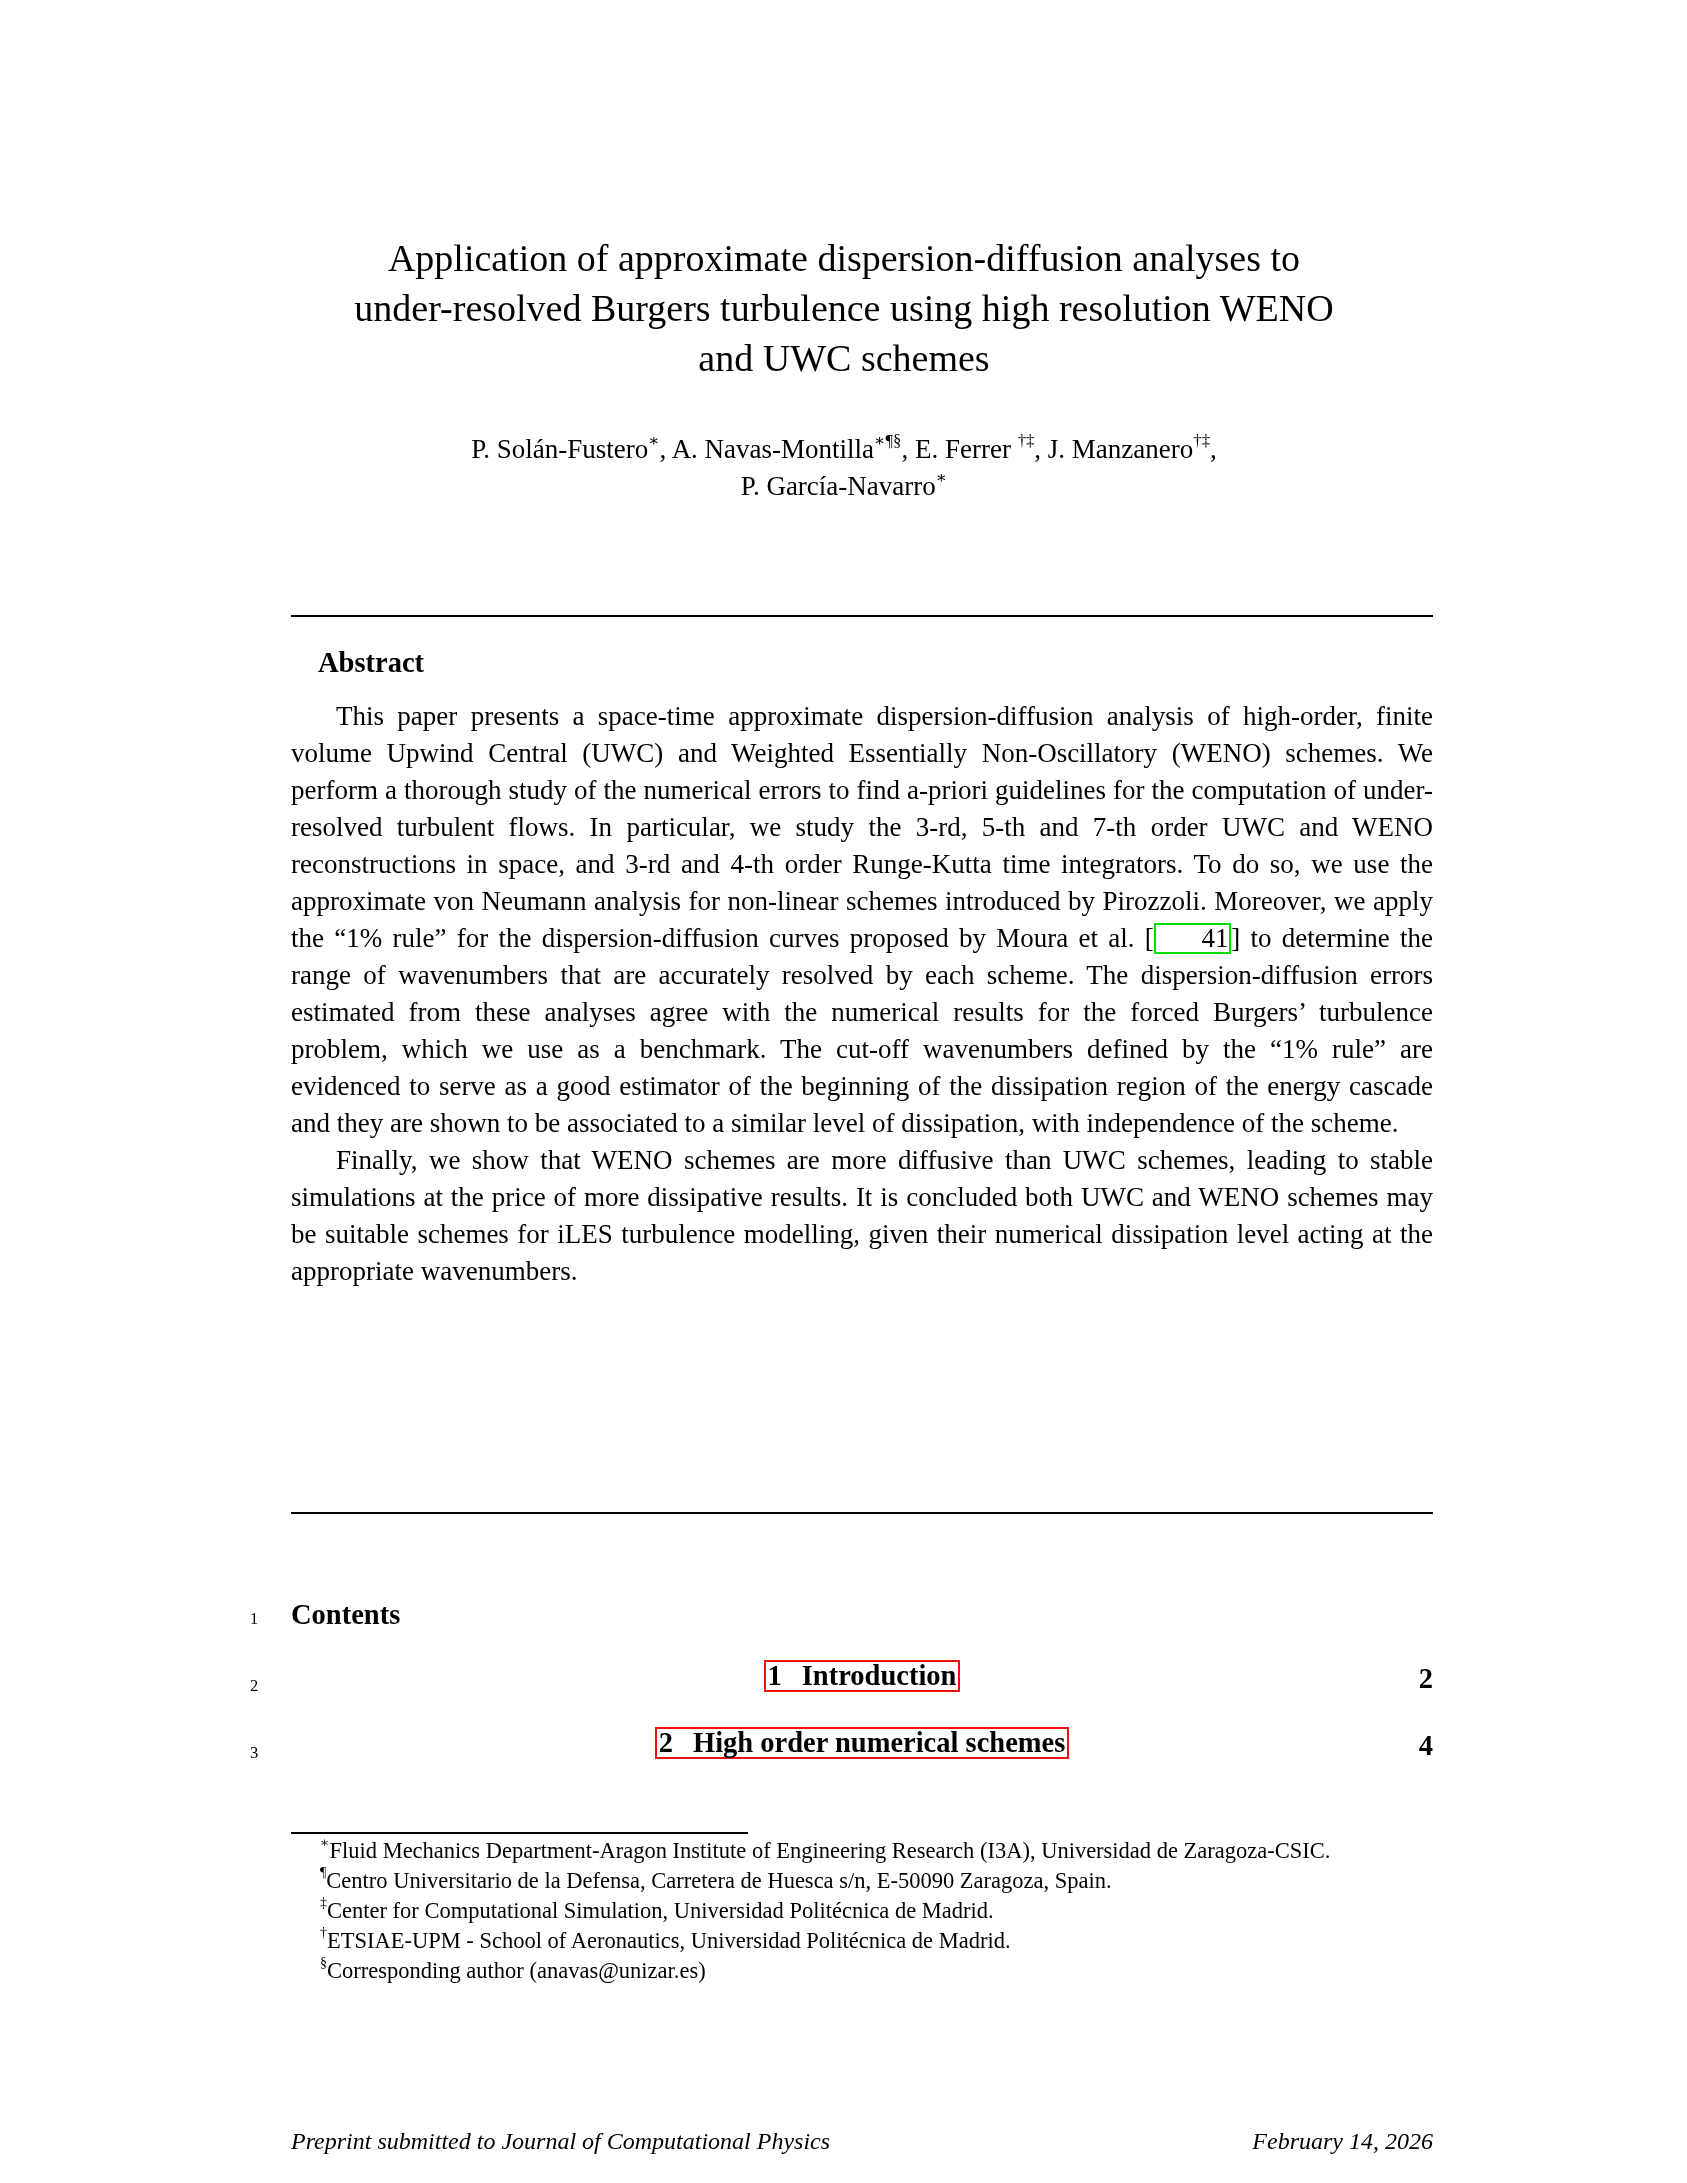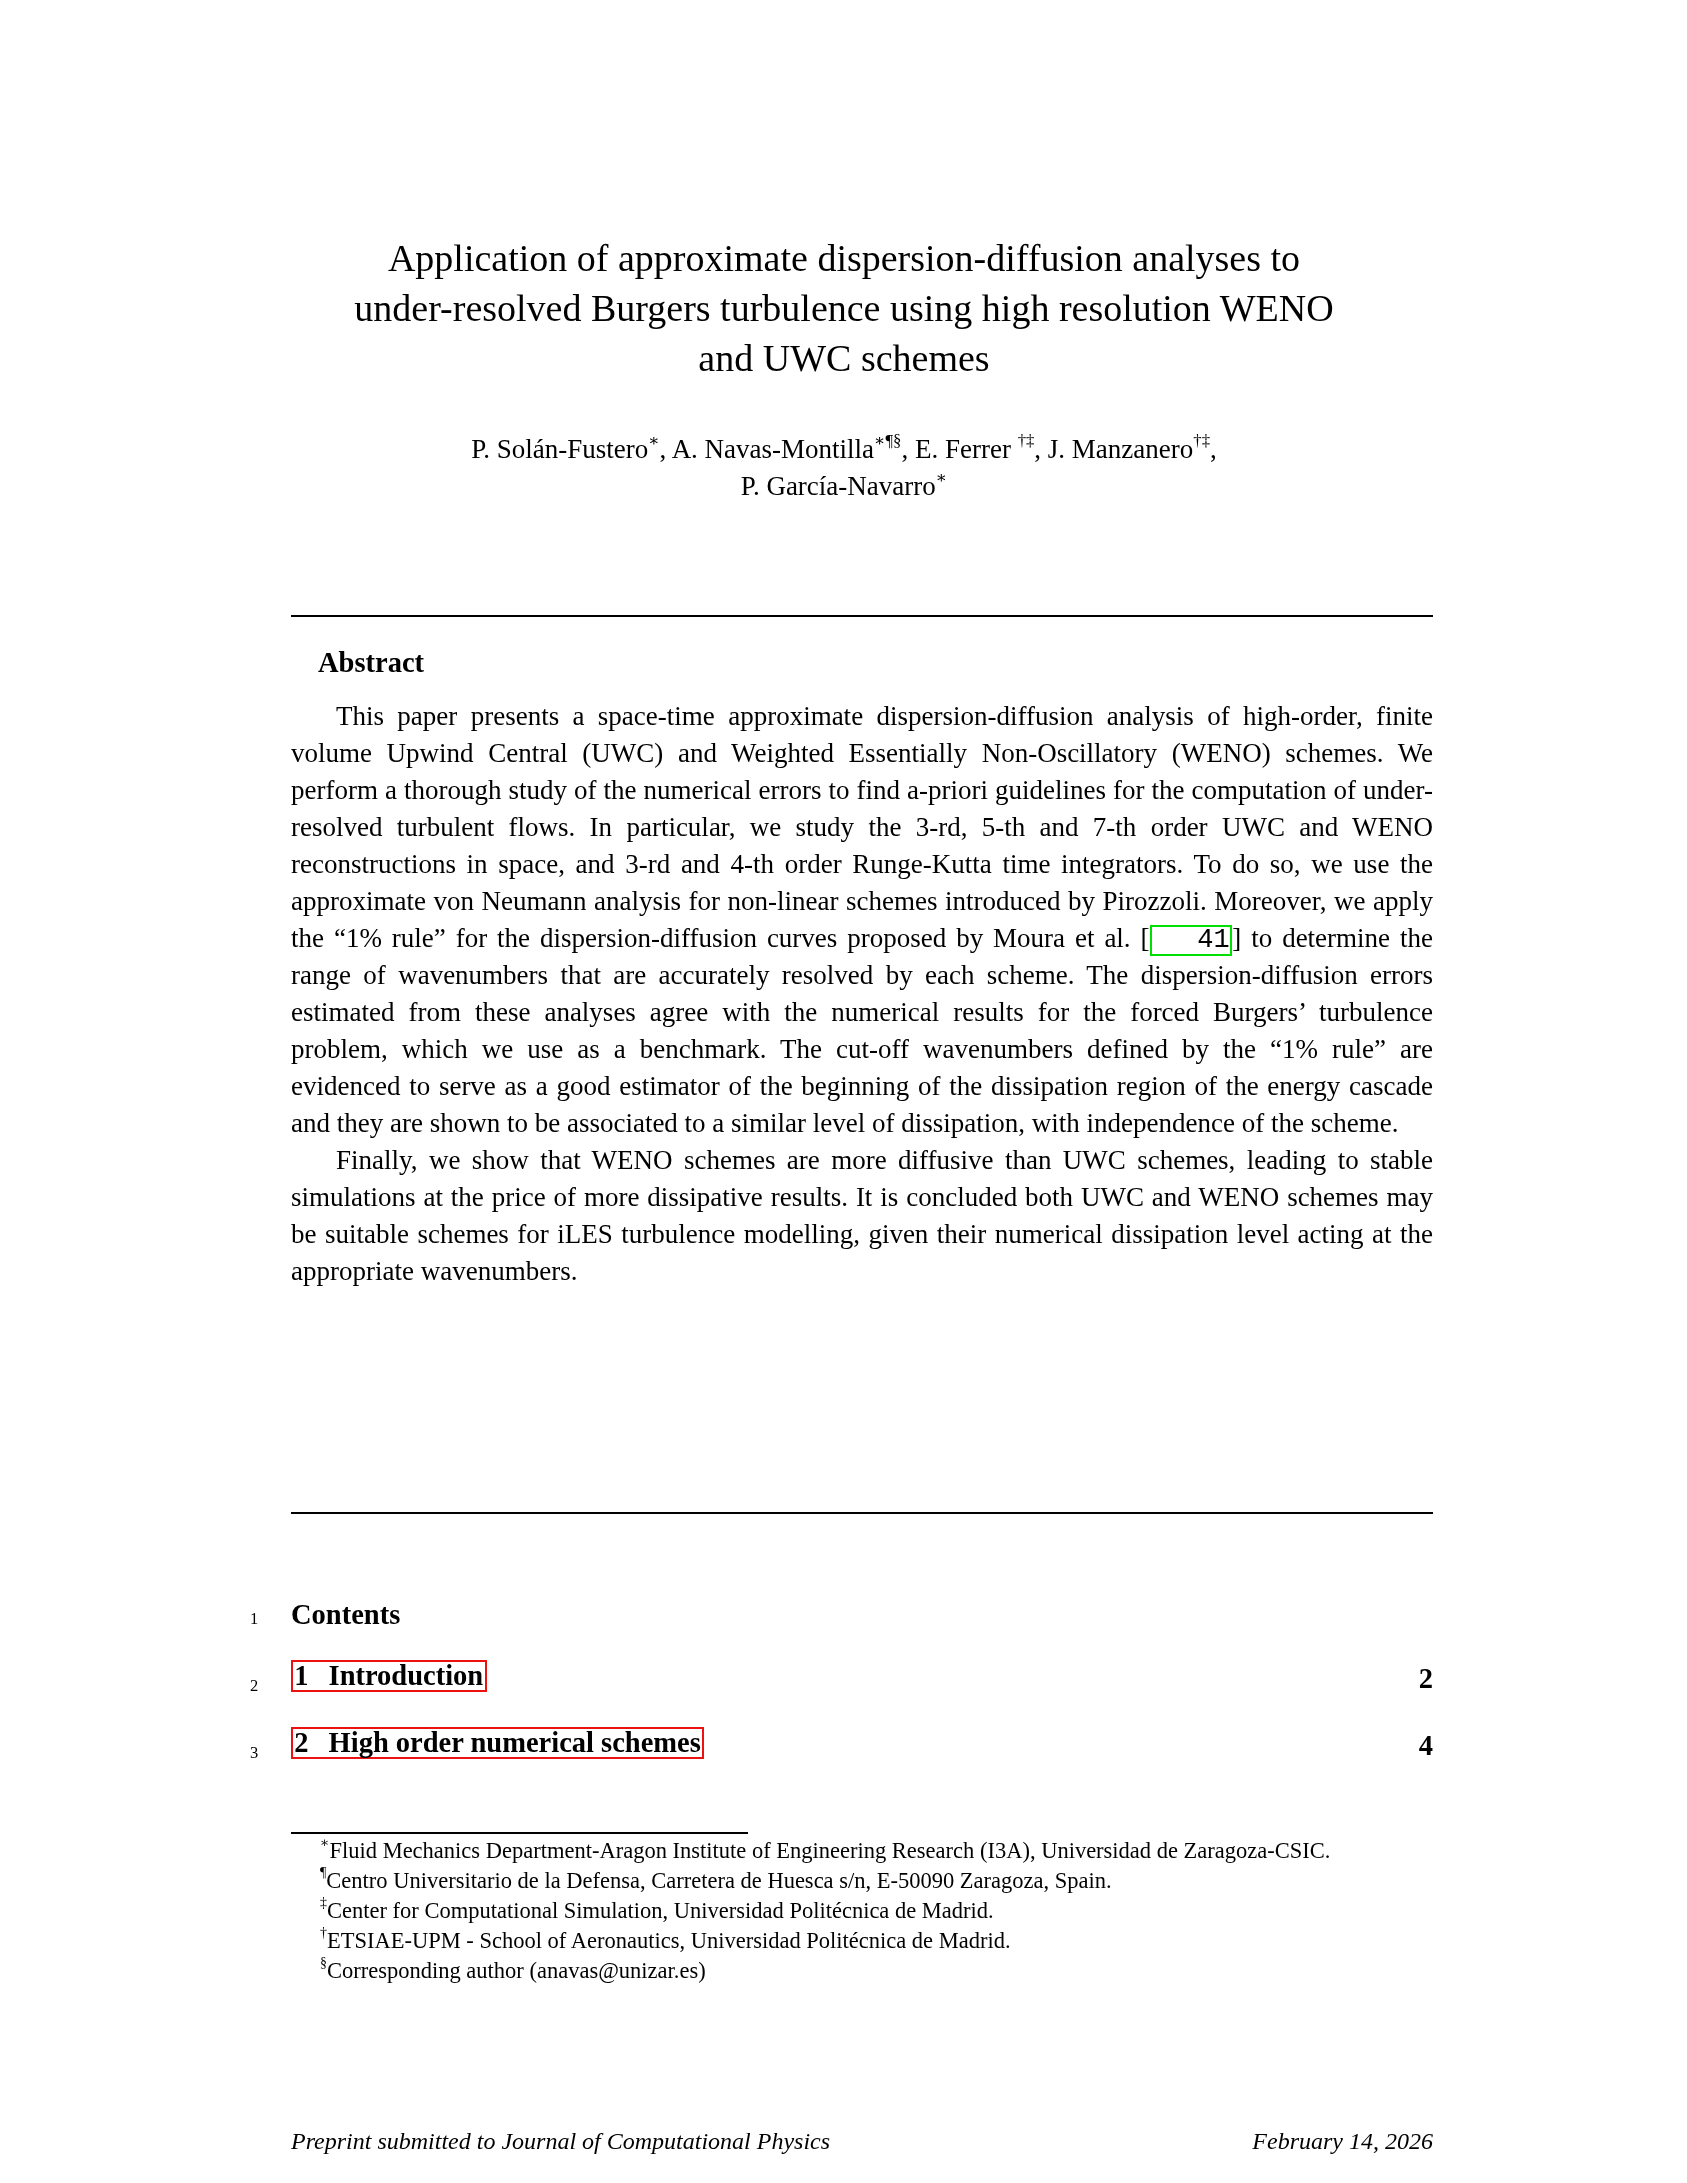--- a/index.html
+++ b/index.html
@@ -11,29 +11,29 @@
            text-align: center; font-size: 38px; line-height: 50px; }
   .authors { position: absolute; left: 331px; width: 1026px; top: 431px;
              text-align: center; font-size: 27px; line-height: 37px; }
   sup { font-size: 0.62em; line-height: 0; position: relative; top: -0.15em; }
 
   .rule { position: absolute; left: 291px; width: 1142px; height: 2px; background: #000; }
   .abstract-head { position: absolute; left: 291px; top: 647px; font-size: 28.5px; font-weight: bold; margin-left: 27px; }
   .abstract { position: absolute; left: 291px; width: 1142px; top: 698px;
               font-size: 27px; line-height: 37px; text-align: justify; }
   .abstract p { margin: 0; text-indent: 45px; }
-  .cite { display: inline-block; border: 2.6px solid #00e000; padding: 0 0.7px; line-height: 26.5px; font-family: Liberation Mono, monospace; }
+  .cite { display: inline-block; border: 2.6px solid #00e000; padding: 0 0.7px; line-height: 26.5px; }
 
   .keywords { position: absolute; left: 291px; width: 1142px; top: 1384px;
               font-size: 27px; line-height: 37px; }
   .keywords em { font-style: italic; margin-right: 12px; }
 
   .lineno { position: absolute; left: 250px; font-size: 16.5px; }
   .contents-head { position: absolute; left: 291px; top: 1599px; font-size: 28.5px; font-weight: bold; }
-  .toc-row { position: absolute; left: 291px; width: 1142px; height: 37px; font-size: 28.5px; font-weight: bold; }
+  .toc-row { position: absolute; left: 291px; width: 1142px; height: 37px; font-size: 28.5px; font-weight: bold; text-align: center; }
   .toc-link { display: inline-block; border: 2.6px solid #ee1111; padding: 0 1.3px; line-height: 28px; }
   .toc-num { margin-right: 20px; }
   .toc-page { position: absolute; right: 0; top: 2.6px; }
 
   .fn-rule { position: absolute; left: 291px; top: 1832px; width: 457px; height: 2px; background: #000; }
   .footnotes { position: absolute; left: 291px; width: 1142px; top: 1836px;
                font-size: 22.5px; line-height: 30px; text-align: justify; }
   .footnotes p { margin: 0; text-indent: 29px; }
 
   .footer { position: absolute; left: 291px; width: 1142px; top: 2098px; font-size: 24px; font-style: italic; margin-top: 30px; }

